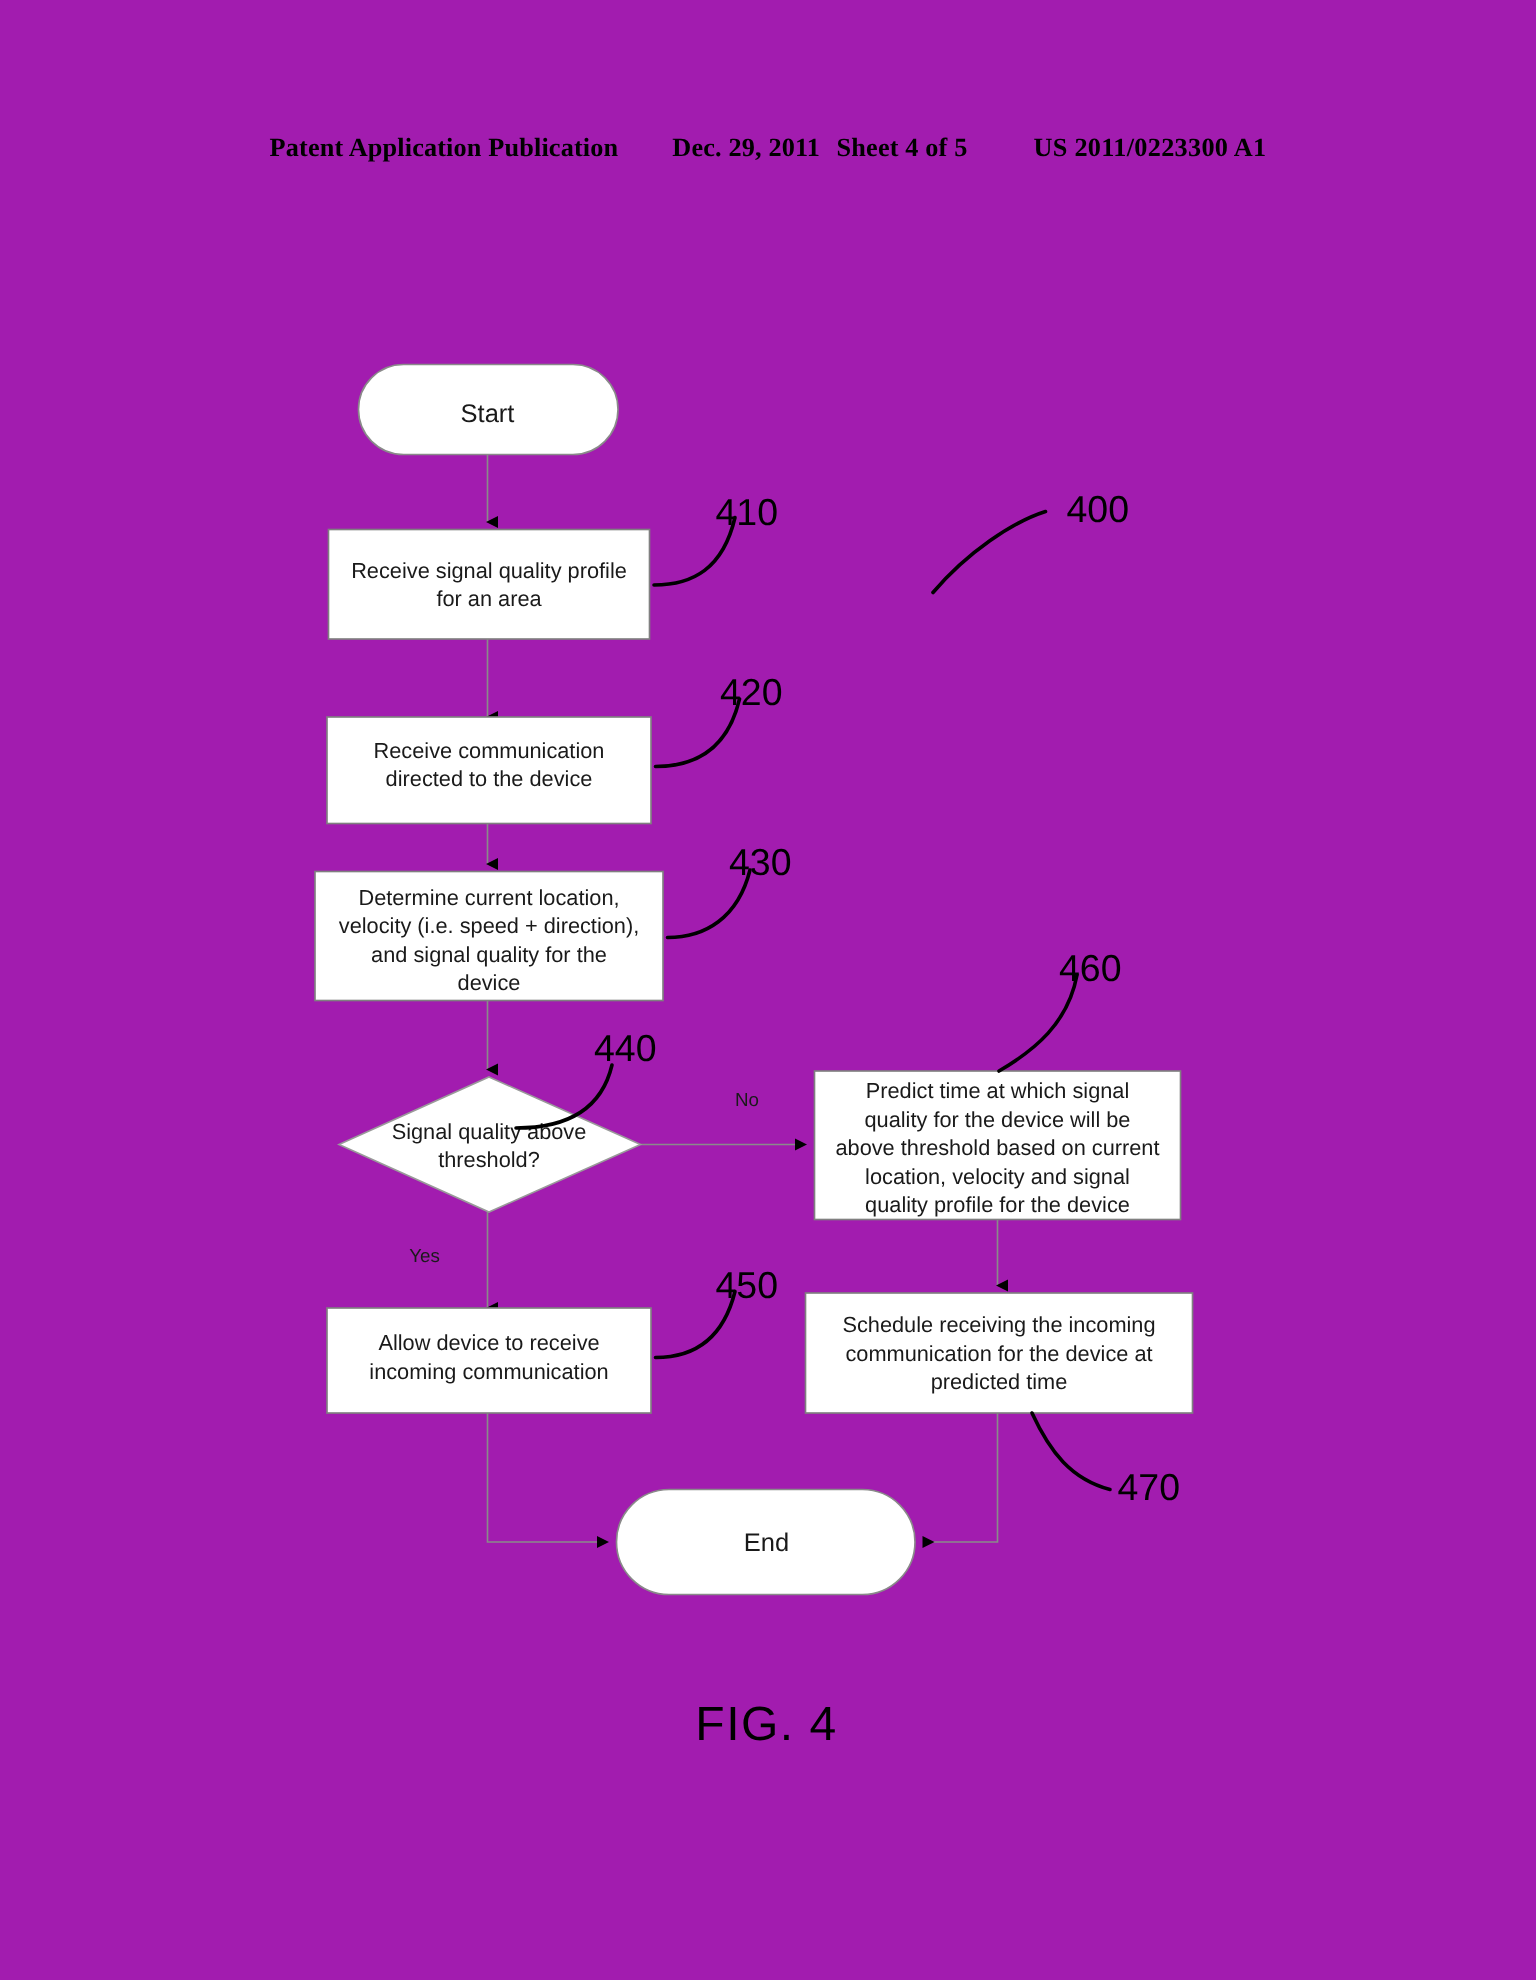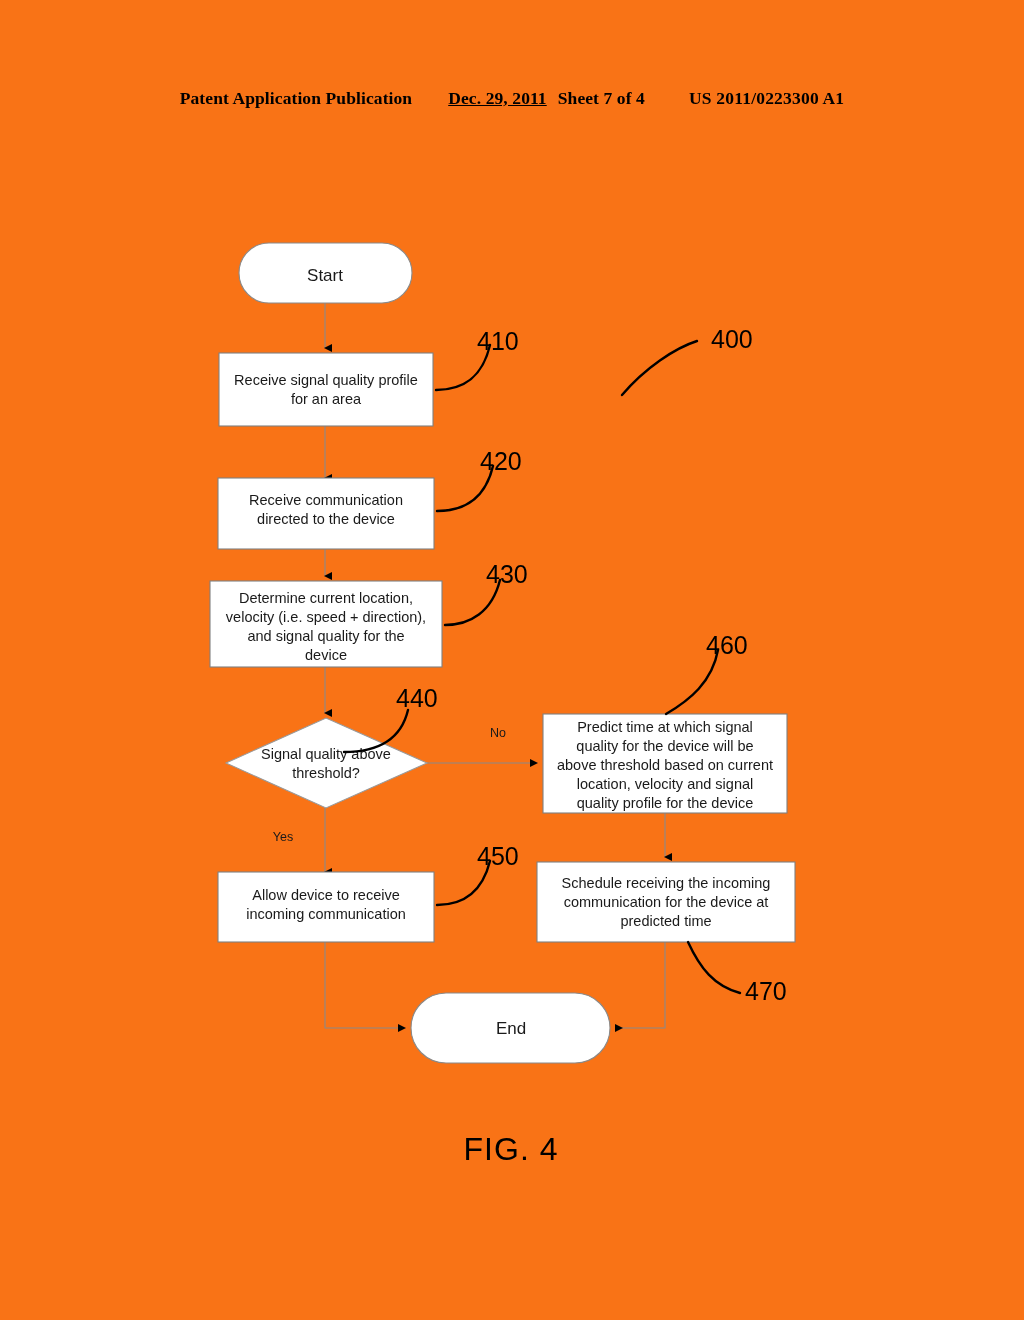--- a/index.html
+++ b/index.html
@@ -12,38 +12,38 @@
     height: 1320px;
     position: relative;
     font-family: "Liberation Sans", sans-serif;
     color: #000000;
     overflow: hidden;
   }
   #page {
     position: relative;
     width: 1024px;
     height: 1320px;
-    background: #f97316;
+    background: #a21caf;
   }
   .pub-header {
     position: absolute;
     top: 88px;
     left: 0;
     width: 1024px;
     display: flex;
     justify-content: center;
     align-items: baseline;
     font-family: "Liberation Serif", serif;
     font-weight: bold;
     font-size: 17.5px;
     letter-spacing: 0.1px;
     white-space: nowrap;
   }
   .pub-header .seg-title { margin-right: 36px; }
-  .pub-header .seg-date  { margin-right: 11px; text-decoration: underline; }
+  .pub-header .seg-date  { margin-right: 11px; }
   .pub-header .seg-sheet { margin-right: 44px; }
   .pub-header .seg-number { letter-spacing: 0.2px; }
 
   #figure-svg {
     position: absolute;
     left: 0;
     top: 0;
     width: 1024px;
     height: 1320px;
   }
@@ -102,21 +102,21 @@
   .arrowhead { fill: #000000; }
 </style>
 </head>
 <body>
 
 <div id="page">
 
   <div class="pub-header">
     <span class="seg-title">Patent Application Publication</span>
     <span class="seg-date">Dec. 29, 2011</span>
-    <span class="seg-sheet">Sheet 7 of 4</span>
+    <span class="seg-sheet">Sheet 4 of 5</span>
     <span class="seg-number">US 2011/0223300 A1</span>
   </div>
 
   <svg id="figure-svg" viewBox="0 0 1024 1320">
 
     <defs>
       <marker id="arrowDown" markerWidth="10" markerHeight="10" refX="5" refY="8" orient="auto" markerUnits="userSpaceOnUse">
         <path d="M1,1 L9,1 L5,9 Z" class="arrowhead"></path>
       </marker>
       <marker id="arrowRight" markerWidth="10" markerHeight="10" refX="8" refY="5" orient="auto" markerUnits="userSpaceOnUse">

